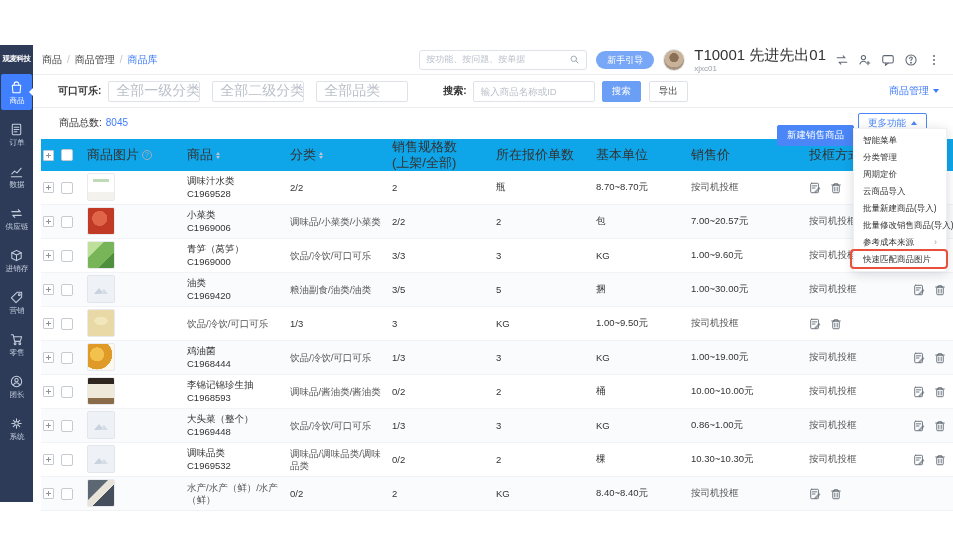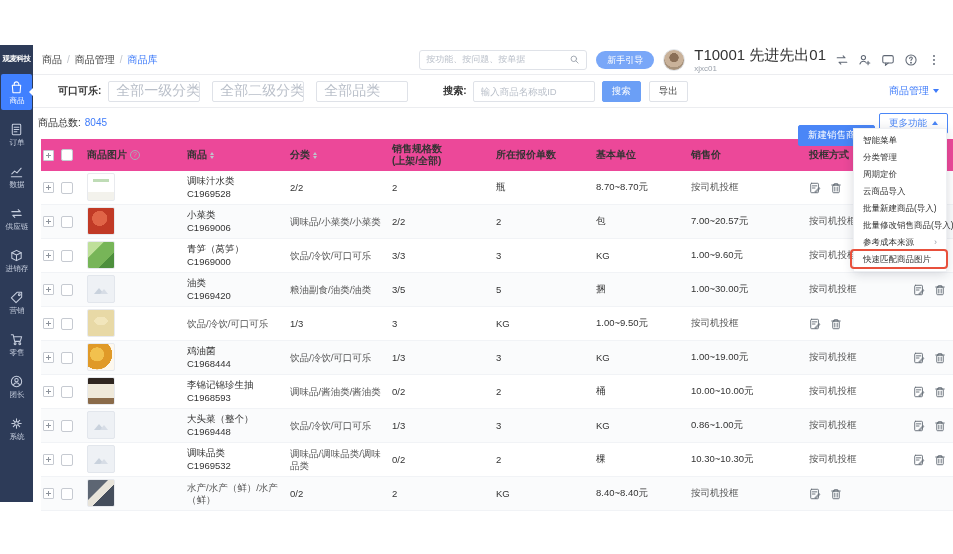--- a/index.html
+++ b/index.html
@@ -43,32 +43,32 @@
   .s-label { margin-left:23px; margin-right:6px; font-weight:bold; white-space:nowrap; }
   .f-input { width:122px; height:21px; border:1px solid #dfe2e8; border-radius:2px; padding:0 7px; font-size:9.5px; color:#333; outline:none; font-family:inherit; }
   .f-input::placeholder { color:#b9bfc9; }
   .btn { height:21px; border-radius:2px; font-size:9.5px; display:inline-flex; align-items:center; padding:0 9px; cursor:pointer; white-space:nowrap; }
   .btn-primary { background:#6b9ff6; color:#fff; border:1px solid #6b9ff6; margin-left:7px; }
   .btn-plain { background:#fff; color:#444; border:1px solid #dfe2e8; margin-left:8px; }
   .adv { margin-left:auto; margin-right:14px; color:#3e7bfa; display:flex; align-items:center; gap:4px; cursor:pointer; font-size:10px; white-space:nowrap; }
   .caret-down { width:0; height:0; border:3.5px solid transparent; border-top:4px solid currentColor; margin-top:3px; }
   .caret-up { width:0; height:0; border:3.5px solid transparent; border-bottom:4px solid currentColor; margin-bottom:3px; }
 
-  .content-head { height:24px; display:flex; align-items:center; padding:0 5px; margin-top:3px; }
+  .content-head { height:24px; display:flex; align-items:center; padding:0 26px; margin-top:3px; }
   .total { font-size:10px; color:#333; }
   .total b { color:#3e7bfa; font-weight:normal; margin-left:4px; }
   .head-btns { margin-left:auto; display:flex; align-items:center; }
   .btn-create { background:#4a86f7; border:1px solid #4a86f7; color:#fff;margin-top:24px; }
   .btn-more { background:#fff; border:1px solid #4a86f7; color:#4a86f7; margin-left:4px; gap:5px; }
 
   
   .table { margin:4px 0 0 8px; width:912px; }
   .trow { display:grid; grid-template-columns:20px 26px 100px 103px 102px 104px 100px 95px 118px 104px 40px; align-items:center; height:34px; border-bottom:1px solid #f1f3f6; font-size:9.5px; color:#333; }
   .trow:nth-child(even) { background:#fafbfc; }
-  .thead { height:32px; background:#ec4899; font-size:10px; color:#333; font-weight:bold; border-bottom:none; }
+  .thead { height:32px; background:#0ea5e9; font-size:13px; color:#333; font-weight:normal; border-bottom:none; }
   .thead:nth-child(even){ background:#f2f4f7; }
   .h-cell { display:flex; align-items:center; gap:3px; white-space:nowrap; }
   .two-line { line-height:1.25; white-space:nowrap; }
   .sorter { display:inline-flex; flex-direction:column; gap:1px; }
   .sorter i { width:0; height:0; border:2.5px solid transparent; display:block; }
   .sorter .up { border-bottom:3px solid #c0c4cc; }
   .sorter .dn { border-top:3px solid #c0c4cc; }
   .q-ico { width:10px; height:10px; border:1px solid #a7adb6; border-radius:50%; color:#a7adb6; font-size:7px; line-height:8px; text-align:center; font-weight:normal; }
   .q-ico::before { content:"?"; }
 

